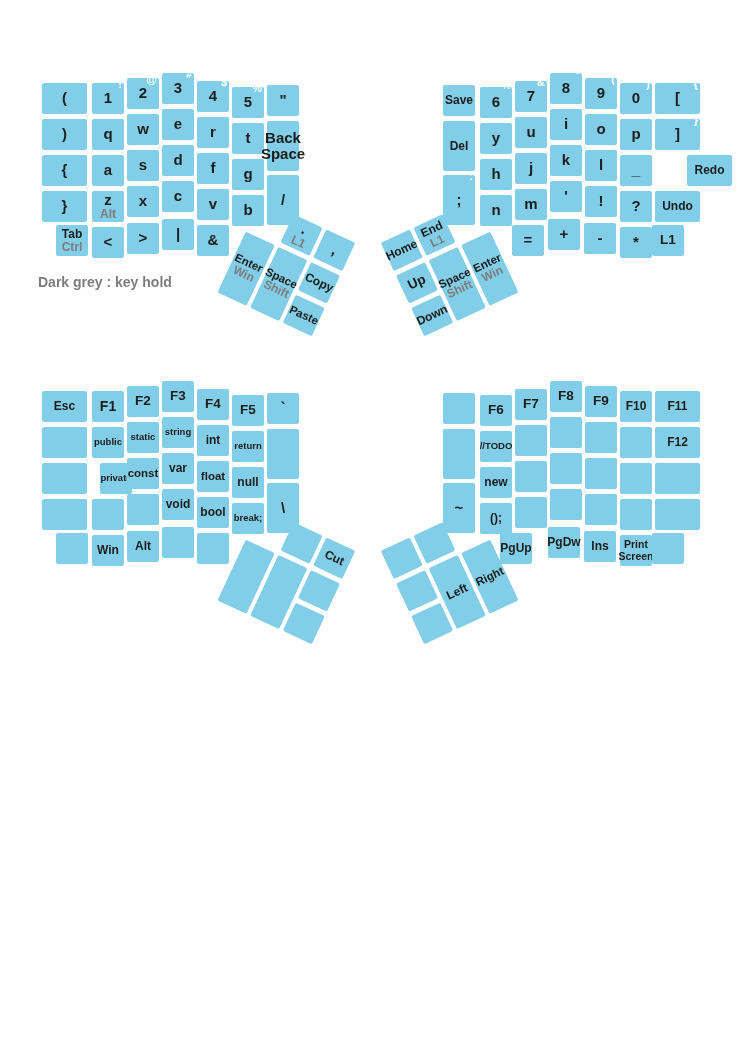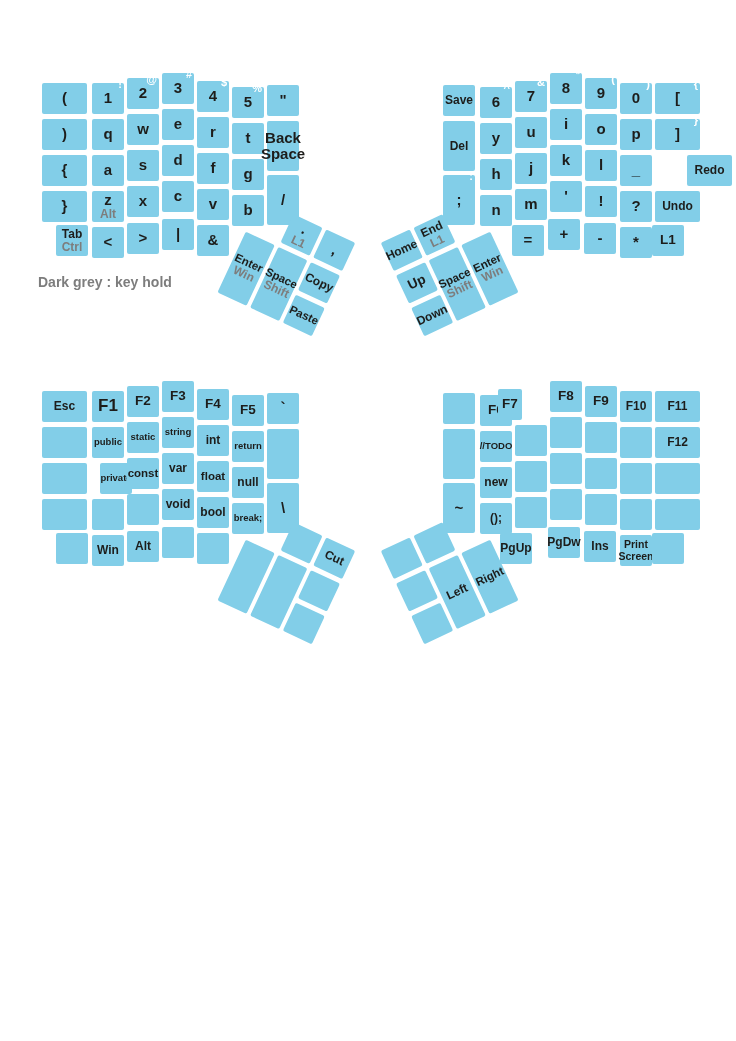--- a/index.html
+++ b/index.html
@@ -277,21 +277,21 @@
             <span class="tap" style="font-size: 11.5px;">Enter</span>
             <span class="hold">Win</span>
           </div>
         </div>
       </div>
       <div>
         <div class="key" style="left: 42px; top: 391px; width: 45px; height: 31px;">
           <span class="tap" style="font-size: 12px;">Esc</span>
         </div>
         <div class="key" style="left: 92px; top: 391px; width: 32px; height: 31px;">
-          <span class="tap" style="font-size: 17px;">F1</span>
+          <span class="tap" style="font-size: 14px;">F1</span>
         </div>
         <div class="key" style="left: 127px; top: 386px; width: 32px; height: 31px;">
           <span class="tap" style="font-size: 13.5px;">F2</span>
         </div>
         <div class="key" style="left: 162px; top: 381px; width: 32px; height: 31px;">
           <span class="tap" style="font-size: 13.5px; text-align: center;">F3</span>
         </div>
         <div class="key" style="left: 197px; top: 389px; width: 32px; height: 31px;">
           <span class="tap" style="font-size: 13.5px;">F4</span>
         </div>
@@ -355,21 +355,21 @@
         </div>
         <div class="key" style="left: 127px; top: 531px; width: 32px; height: 31px;">
           <span class="tap" style="font-size: 12px;">Alt</span>
         </div>
         <div class="key" style="left: 162px; top: 527px; width: 32px; height: 31px;"></div>
         <div class="key" style="left: 197px; top: 533px; width: 32px; height: 31px;"></div>
         <div class="key" style="left: 443px; top: 393px; width: 32px; height: 31px;"></div>
         <div class="key" style="left: 480px; top: 395px; width: 32px; height: 31px;">
           <span class="tap" style="font-size: 13.5px;">F6</span>
         </div>
-        <div class="key" style="left: 498px; top: 389px; width: 24px; height: 31px;">
+        <div class="key" style="left: 515px; top: 389px; width: 32px; height: 31px;">
           <span class="tap" style="font-size: 13.5px;">F7</span>
         </div>
         <div class="key" style="left: 550px; top: 381px; width: 32px; height: 31px;">
           <span class="tap" style="font-size: 13.5px;">F8</span>
         </div>
         <div class="key" style="left: 585px; top: 386px; width: 32px; height: 31px;">
           <span class="tap" style="font-size: 13.5px;">F9</span>
         </div>
         <div class="key" style="left: 620px; top: 391px; width: 32px; height: 31px;">
           <span class="tap" style="font-size: 12px;">F10</span>

